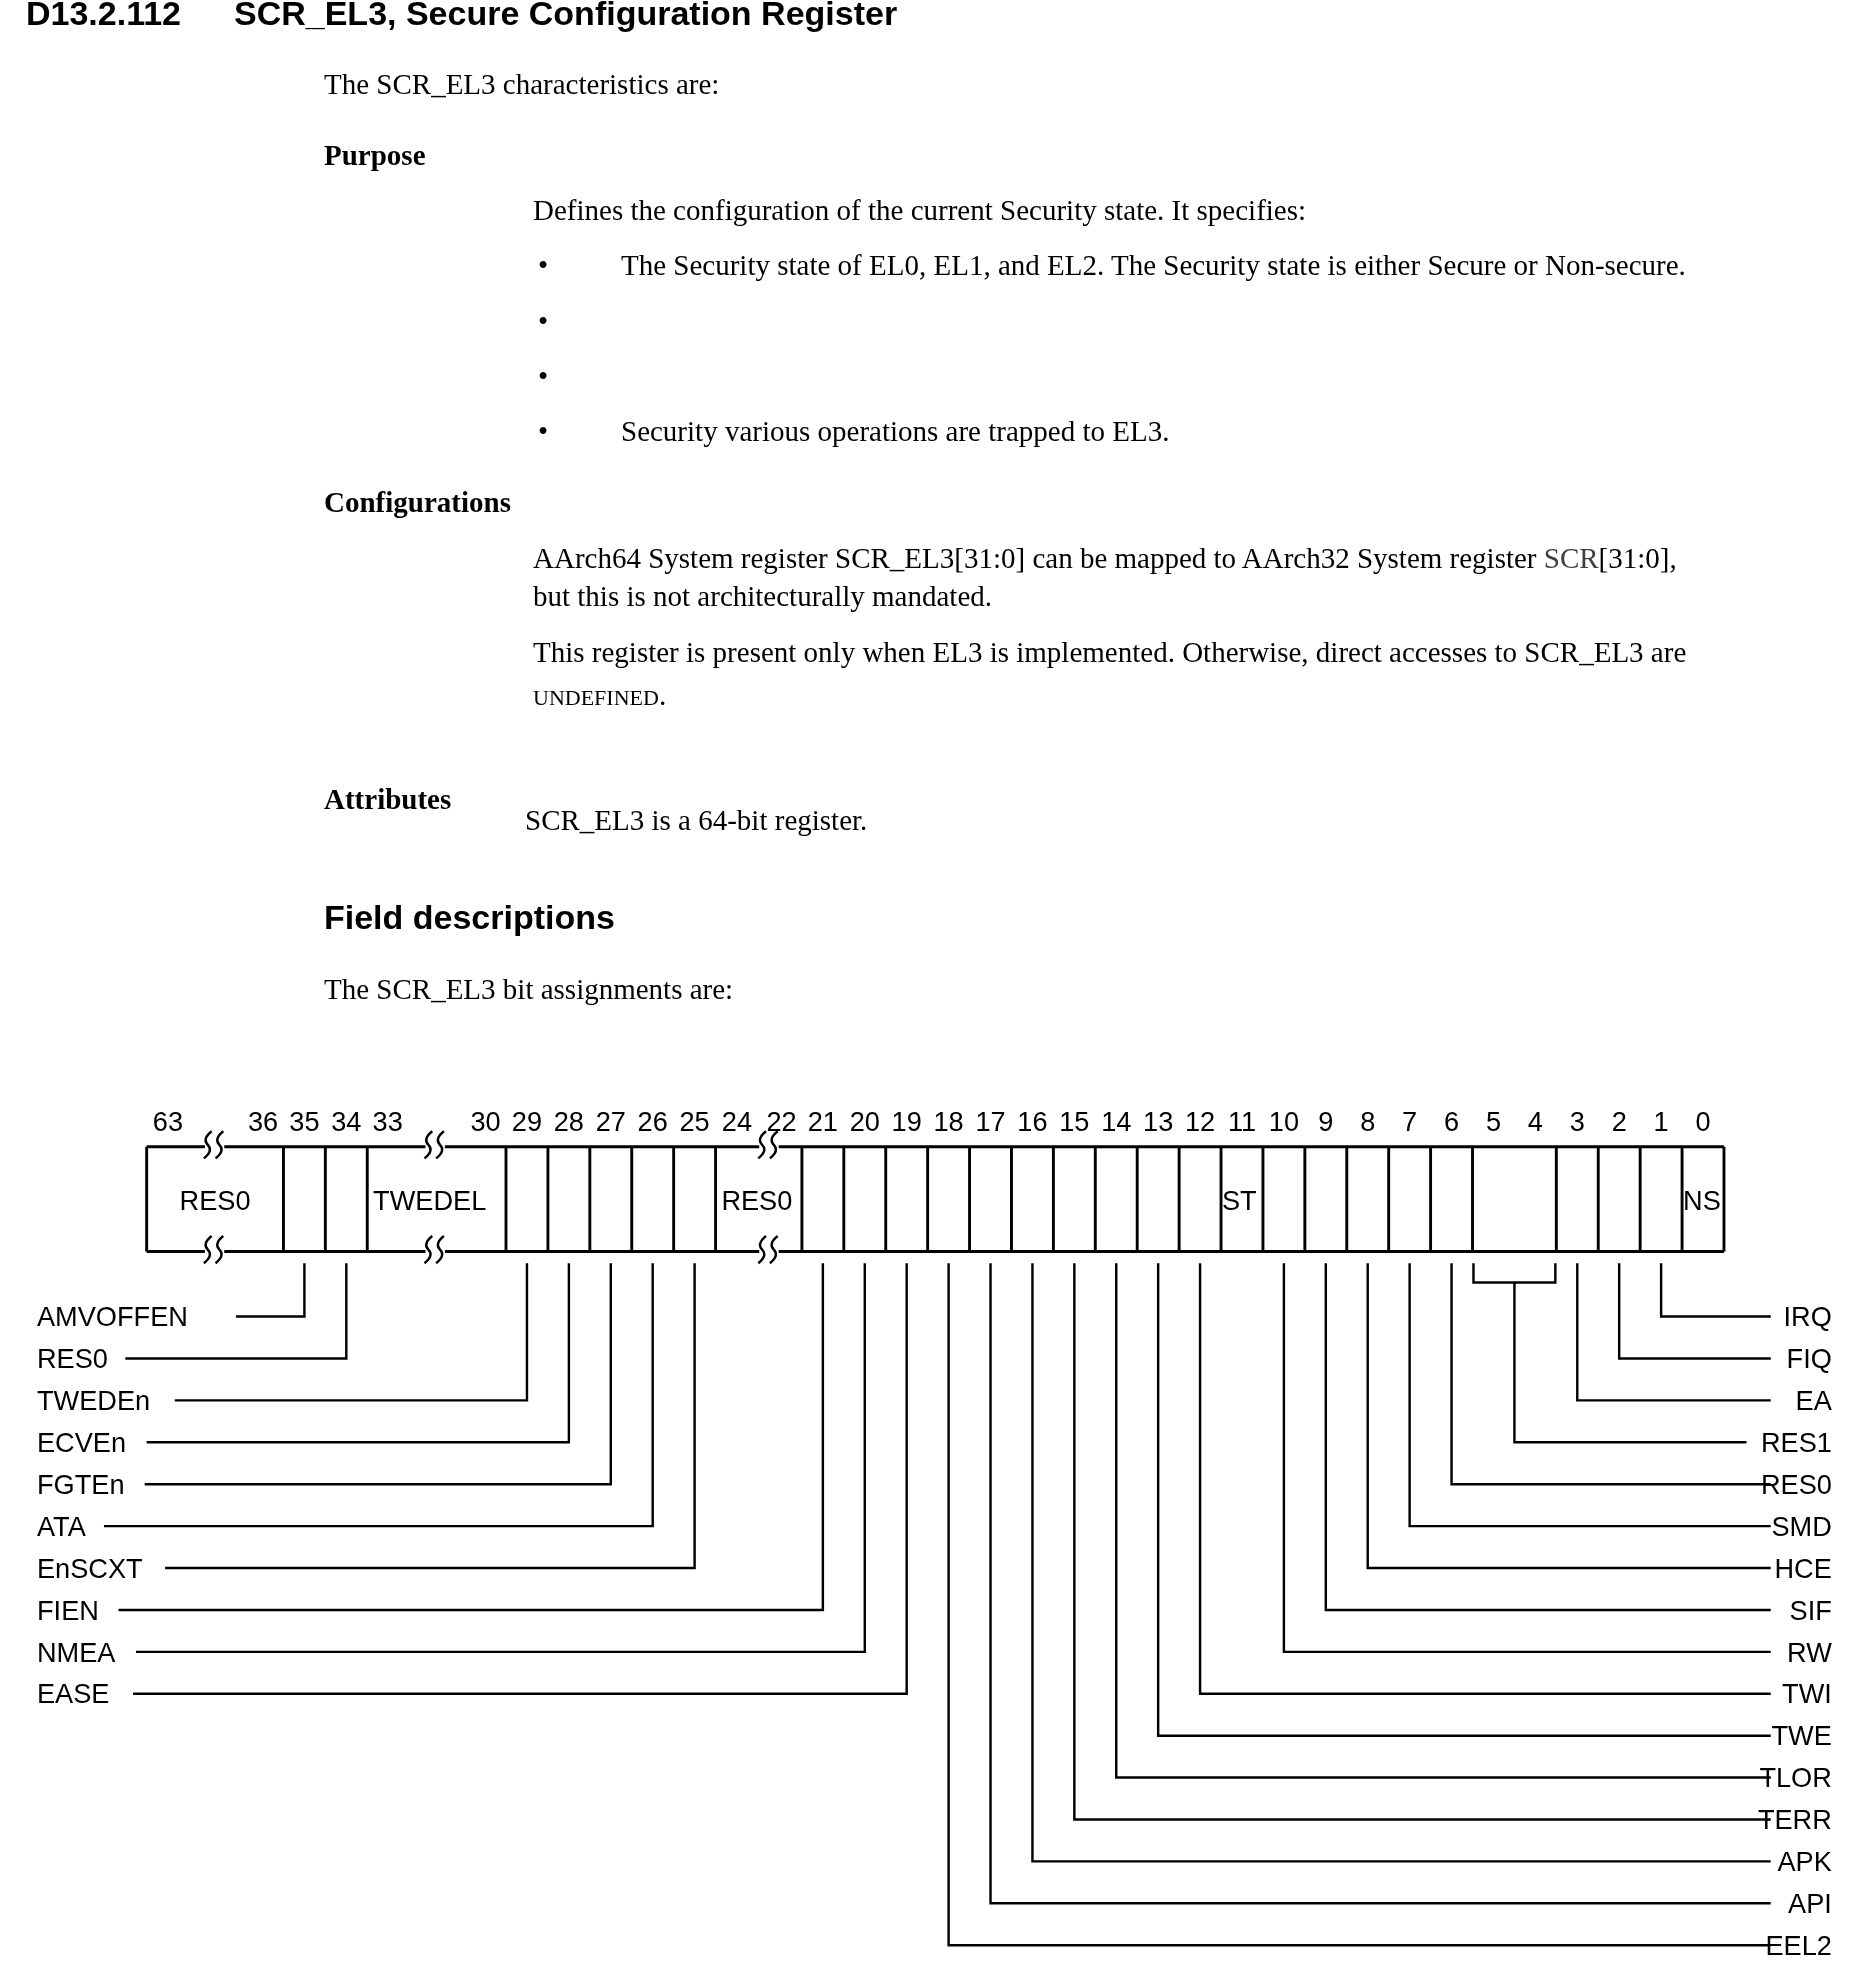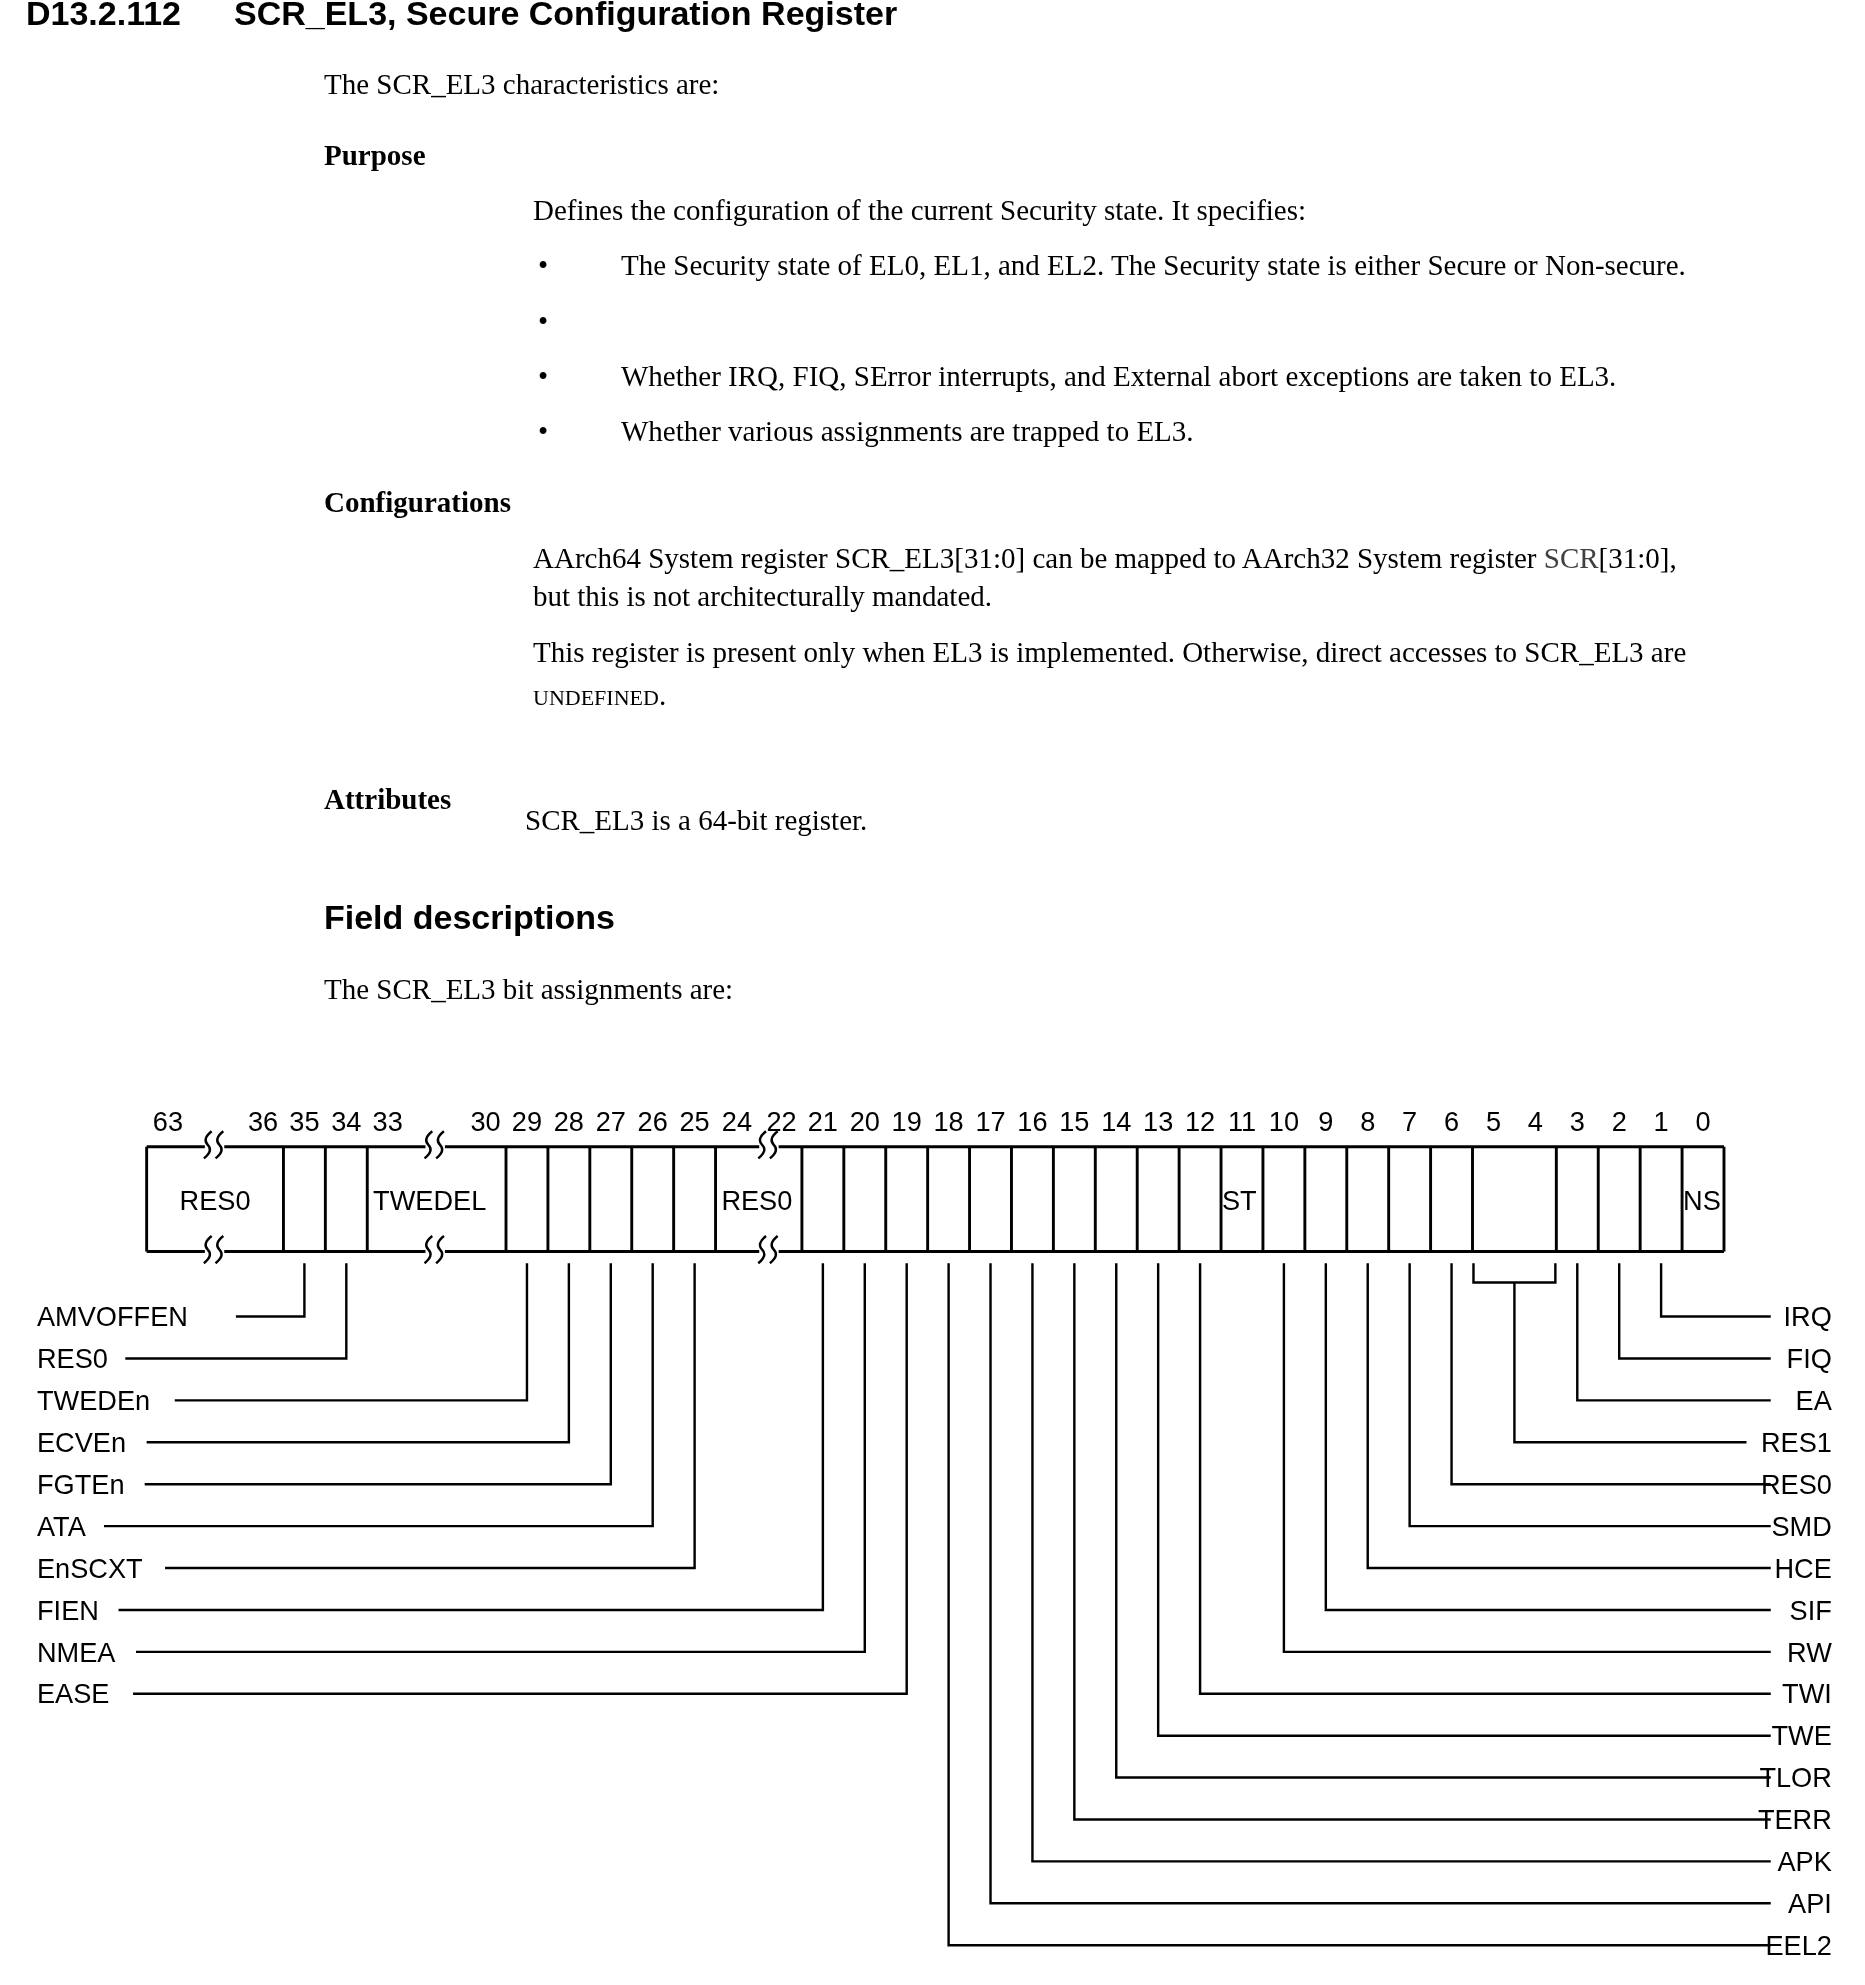--- a/index.html
+++ b/index.html
@@ -29,25 +29,24 @@
 
 <div class="abs serif" style="left:621px; top:246px;">
   <span class="bullet">•</span>
   <span>The Security state of EL0, EL1, and EL2. The Security state is either Secure or Non-secure.</span>
 </div>
 <div class="abs serif" style="left:621px; top:302px;">
   <span class="bullet">•</span>
 </div>
 <div class="abs serif" style="left:621px; top:357px;">
   <span class="bullet">•</span>
-  <span>Whether IRQ, FIQ, SError interrupts, and External abort exceptions are taken to EL3.</span>
 </div>
 <div class="abs serif" style="left:621px; top:412px;">
   <span class="bullet">•</span>
-  <span>Whether various assignments are trapped to EL3.</span>
+  <span>Security various operations are trapped to EL3.</span>
 </div>
 
 <div class="abs bold-serif" style="left:324px; top:483px;text-align:right;">Configurations</div>
 <div class="abs serif" style="left:533px; top:539px;">
   <span>AArch64 System register SCR_EL3[31:0] can be mapped to AArch32 System register </span><span class="link">SCR</span><span>[31:0],</span>
 </div>
 <div class="abs serif" style="left:533px; top:577px;">but this is not architecturally mandated.</div>
 <div class="abs serif" style="left:533px; top:633px;">This register is present only when EL3 is implemented. Otherwise, direct accesses to SCR_EL3 are</div>
 <div class="abs serif" style="left:533px; top:676px;">
   <span class="smallcaps">UNDEFINED</span><span>.</span>

